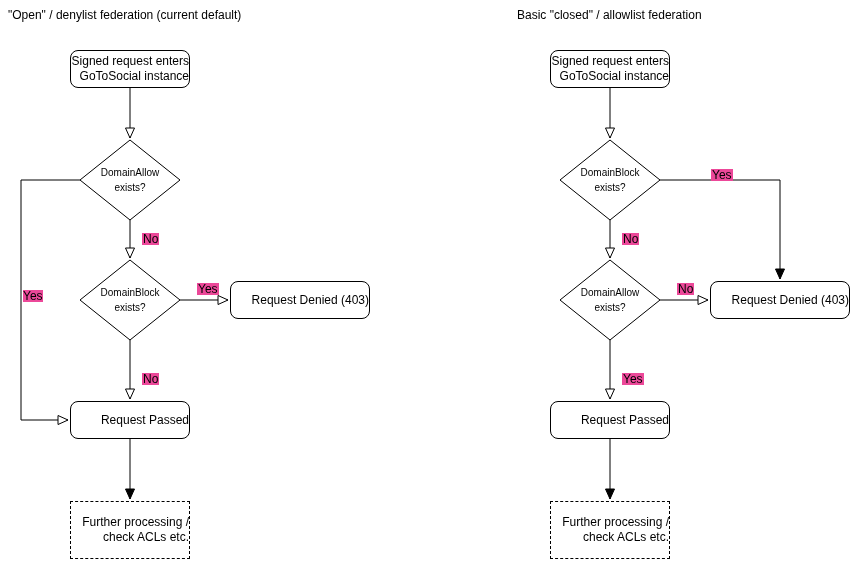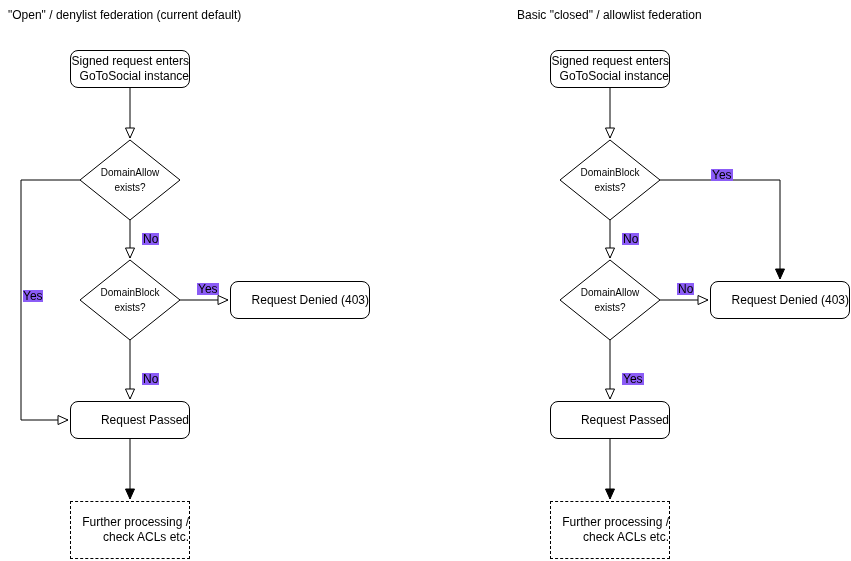--- a/index.html
+++ b/index.html
@@ -43,21 +43,21 @@
     justify-content: center;
     text-align: center;
     font-size: 10px;
     line-height: 15px;
     pointer-events: none;
   }
   .edge-label {
     position: absolute;
     font-size: 12px;
     line-height: 12px;
-    background: #8b5cf6;
+    background: #ec4899;
     padding: 0 1px;
     white-space: nowrap;
   }
 </style>
 </head>
 <body>
 
 <div class="canvas">
 
   <svg class="wires" width="851" height="561">

